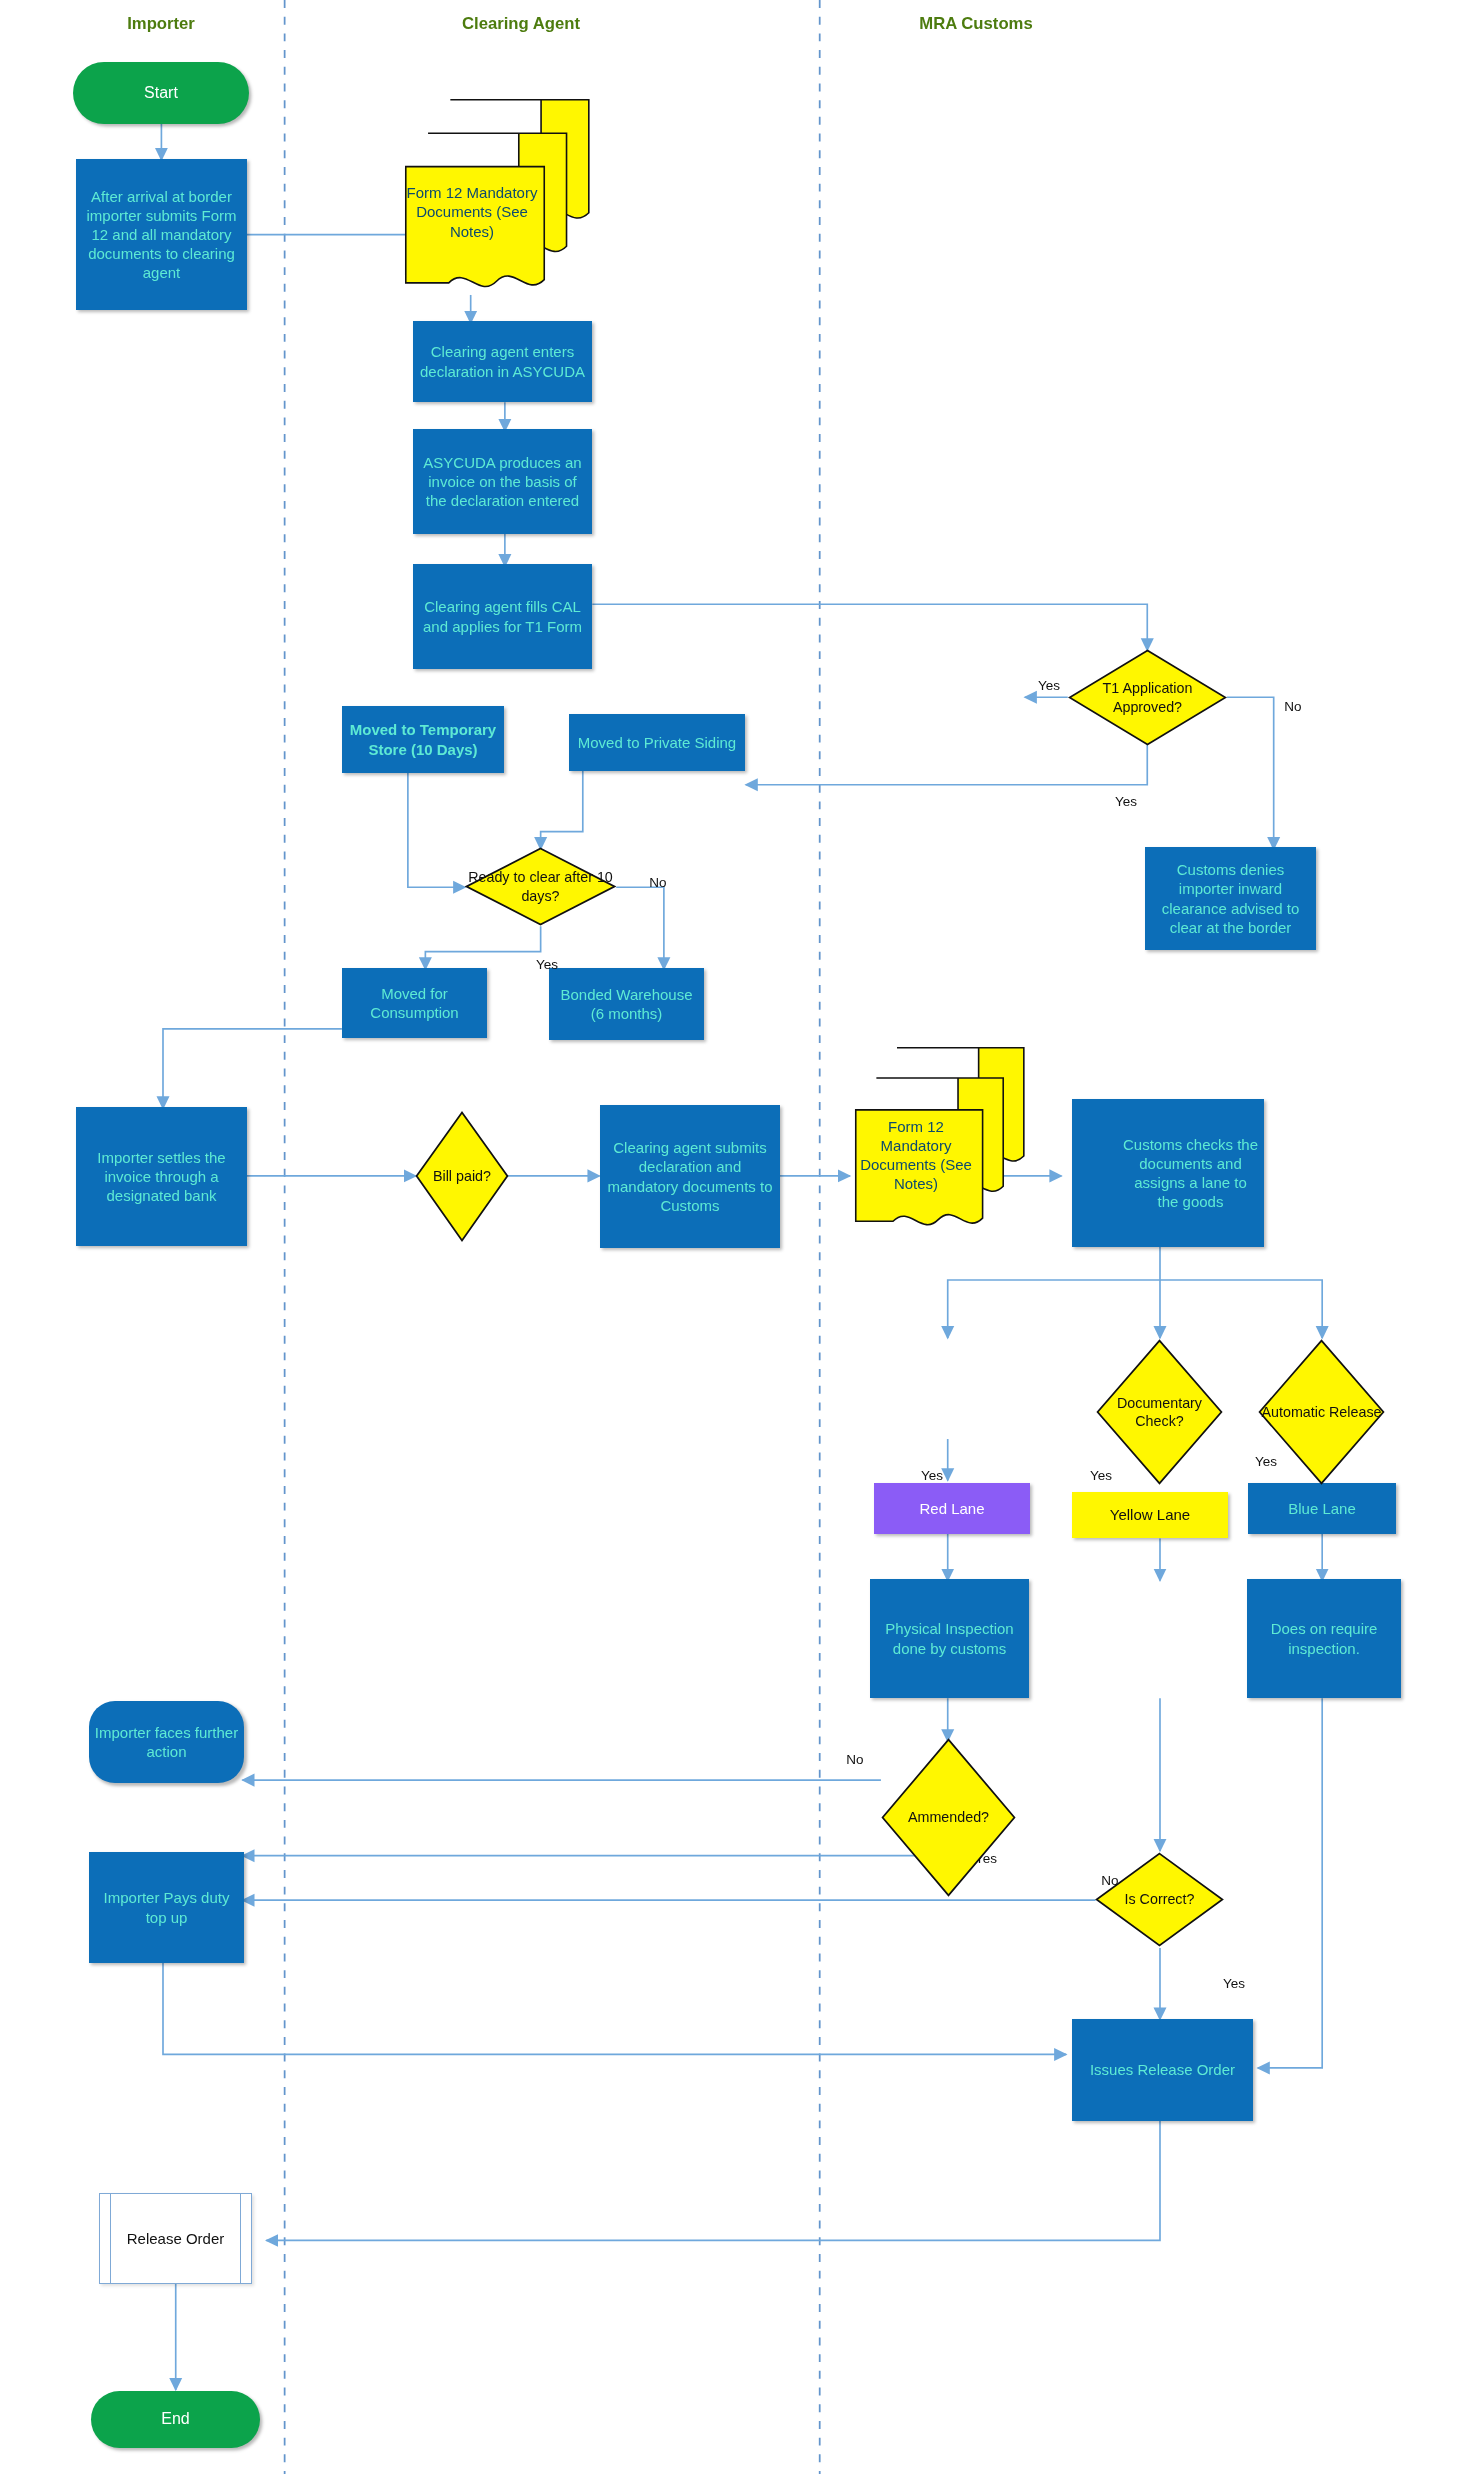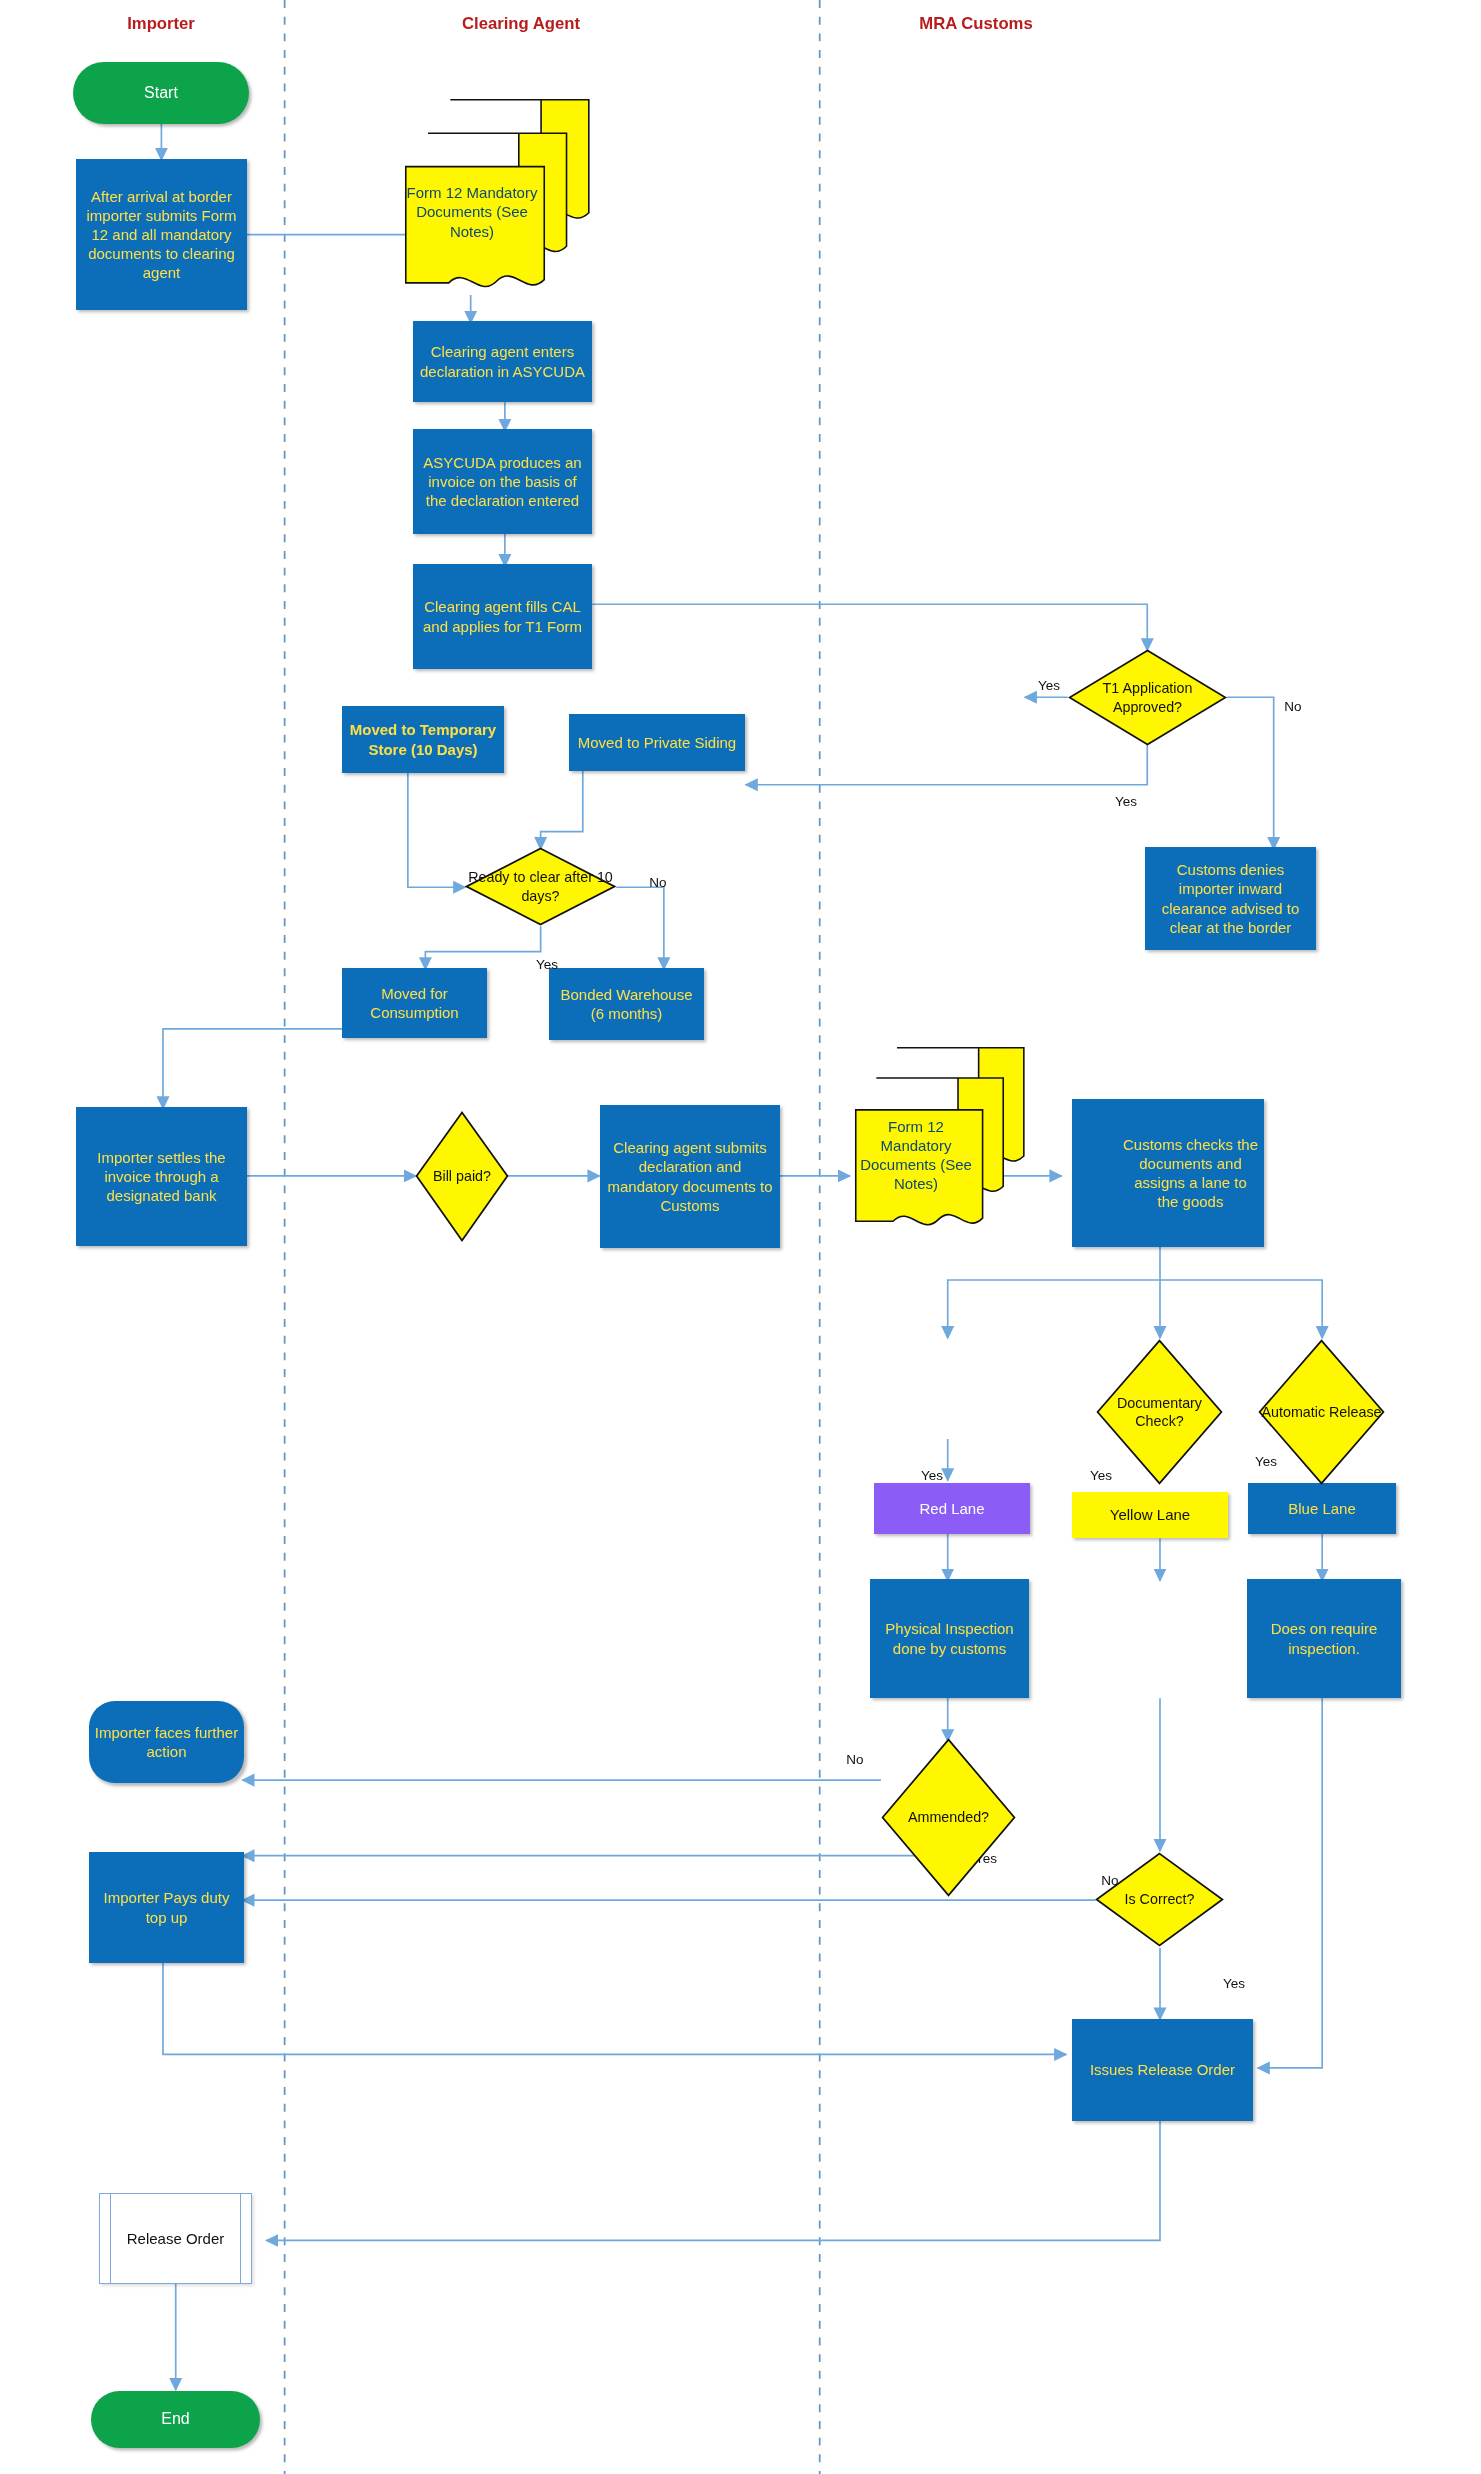--- a/index.html
+++ b/index.html
@@ -1,26 +1,26 @@
 <!DOCTYPE html>
 <html style="font-size:12.7px"><head>
 <meta charset="utf-8">
 <style>
   html,body{margin:0;padding:0;background:#ffffff;}
   body{font-family:"Liberation Sans", sans-serif;}
   #stage{position:relative;width:1482px;height:2475px;background:#fff;overflow:hidden;}
   svg#canvas{position:absolute;left:0;top:0;width:1482px;height:2475px;}
   .lane-title{
-    position:absolute;font-weight:bold;font-size:16.7px;color:#b91c1c;
+    position:absolute;font-weight:bold;font-size:16.7px;color:#4d7c0f;
     text-align:center;transform:translateX(-50%);white-space:nowrap;
   }
   .node{position:absolute;box-sizing:border-box;display:flex;align-items:center;
         justify-content:center;text-align:center;line-height:1.28;}
   .node span{display:block;width:100%;padding:0 4.8px;}
-  .proc{background:#0C6EB8;color:#fde047;font-size:15px;
+  .proc{background:#0C6EB8;color:#5eead4;font-size:15px;
         box-shadow:2.4px 2.4px 3.2px rgba(0,0,0,0.28);}
   .terminator{background:#0CA34B;color:#ffffff;font-size:16px;border-radius:32px;
         box-shadow:2.4px 2.4px 3.2px rgba(0,0,0,0.28);}
   .redlane{background:#8b5cf6;color:#ffffff;font-size:15px;
         box-shadow:2.4px 2.4px 3.2px rgba(0,0,0,0.28);}
   .yellowlane{background:#FFF700;color:#111;font-size:15px;
         box-shadow:2.4px 2.4px 3.2px rgba(0,0,0,0.28);}
   .decision{color:#111;font-size:14.3px;background:transparent;}
   .decision span{position:relative;z-index:3;padding:0 3.2px;}
   .dia-bg{position:absolute;left:0;top:0;width:100%;height:100%;z-index:1;}

